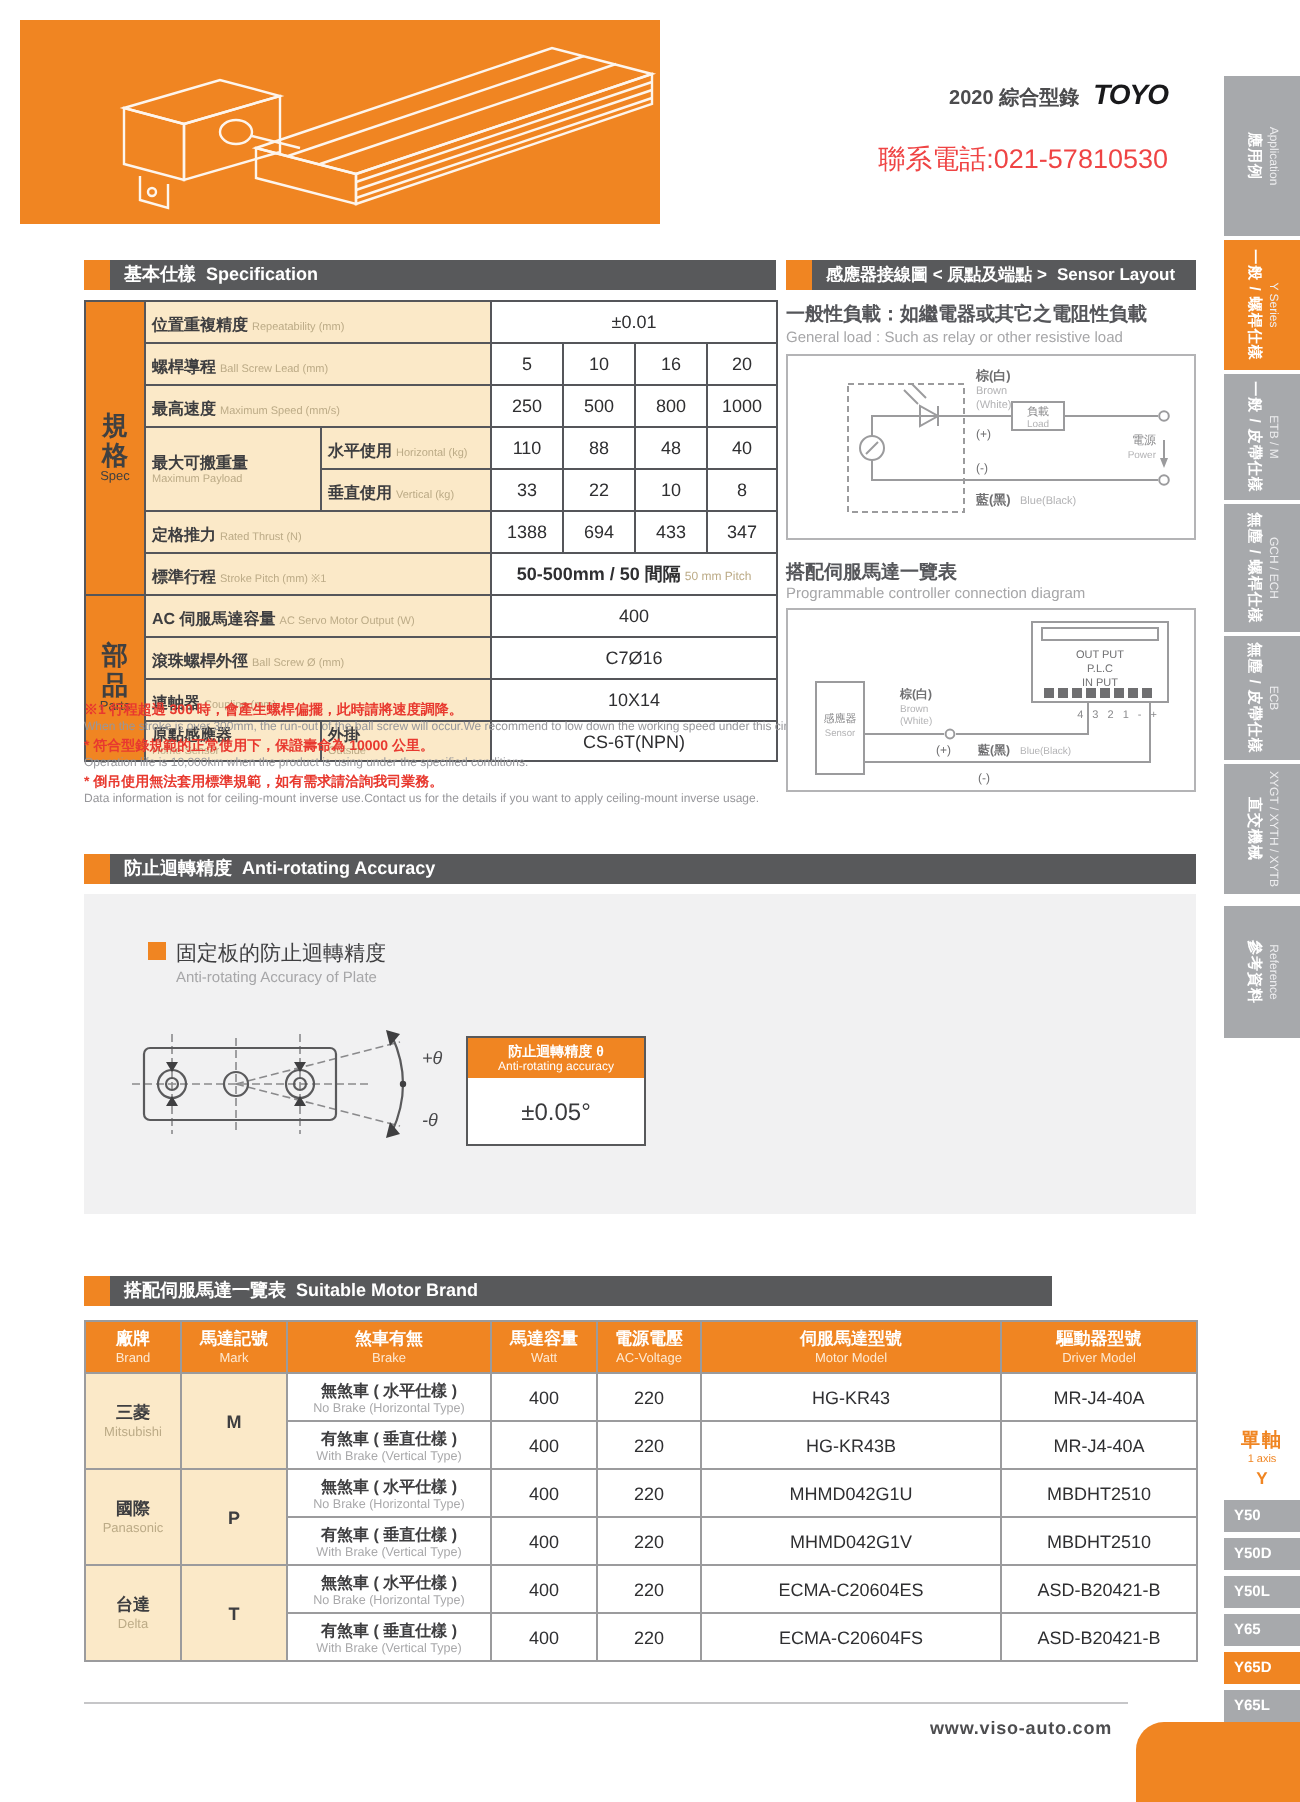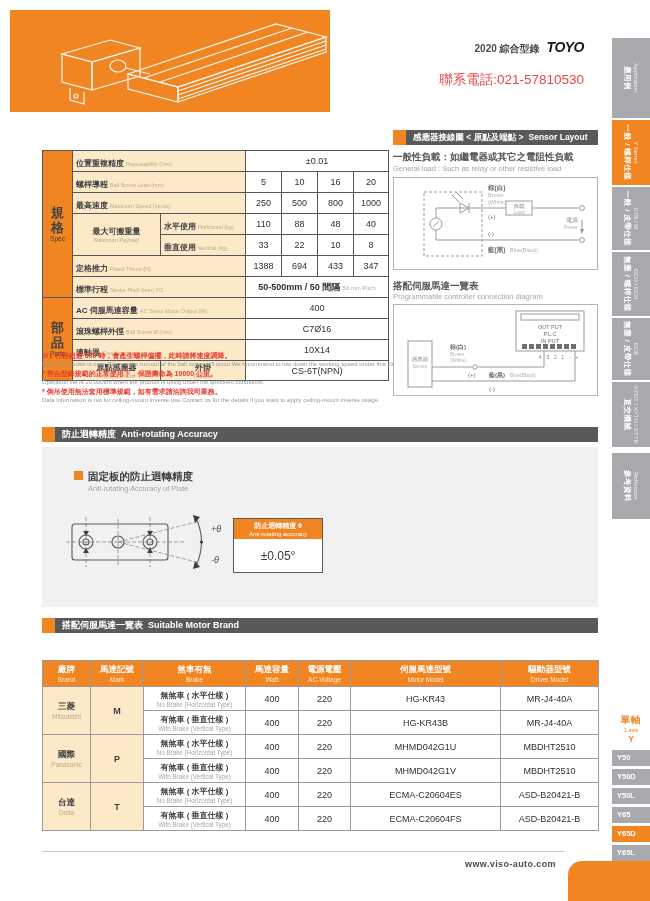--- a/index.html
+++ b/index.html
@@ -46,21 +46,21 @@
   
   .spec{position:absolute;left:42px;top:150px;width:346px;border-collapse:collapse;table-layout:fixed;}
   .spec td{border:1px solid var(--bdr);overflow:hidden;}
   .spec tr.r16{height:16px;} .spec tr.r20{height:20px;}
   .spec .g{background:var(--orange);color:#404040;text-align:center;vertical-align:middle;}
   .g .gzh{font-size:13px;font-weight:bold;width:1em;margin:0 auto;word-break:break-all;line-height:1.1;}
   .g .gen{font-size:6.5px;}
   .spec .lbl{background:var(--beige);padding:1px 3px;vertical-align:middle;}
   .lz{font-size:8px;font-weight:bold;color:#3e3e40;}
   .le{font-size:5.5px;color:#bcab87;margin-left:2px;}
-  .stack .lz,.stack .le{display:block;margin-left:0;text-align:center;}
+  .stack .lz,.stack .le{display:block;margin-left:0;}
   .spec .val{background:#fff;text-align:center;font-size:9px;color:#2f2f31;vertical-align:middle;margin-top:17px;}
   .val .bold{font-weight:bold;}
   .val .sm{font-size:6px;color:#bcab87;margin-left:2px;}
 
   
   .notes{position:absolute;left:42px;top:351px;width:346px;}
   .nz{font-size:7px;font-weight:bold;color:var(--red);line-height:1.3;white-space:nowrap;}
   .ne{font-size:6px;color:#97979b;line-height:1.35;margin-bottom:1px;white-space:nowrap;}
 
   
@@ -68,21 +68,21 @@
   .gl-en{position:absolute;left:393px;top:164px;font-size:7.5px;color:#a6a6a8;}
   .diag1{position:absolute;left:393px;top:177px;width:205px;height:93px;border:1px solid #b4b4b6;background:#fff;}
   .plc-zh{position:absolute;left:393px;top:280px;font-size:9.5px;font-weight:bold;color:#55565a;}
   .plc-en{position:absolute;left:393px;top:292px;font-size:7.5px;color:#a6a6a8;}
   .diag2{position:absolute;left:393px;top:304px;width:205px;height:92px;border:1px solid #b4b4b6;background:#fff;}
 
   
   .panel{position:absolute;left:42px;top:447px;width:556px;height:160px;background:#F1F1F2;}
   .sub{position:absolute;left:74px;top:470px;display:flex;gap:5px;}
   .sub .osq{width:9px;height:9px;background:var(--orange);margin-top:1px;}
-  .sub .szh{font-size:10.5px;font-weight:bold;color:#3f3f41;text-align:center;}
+  .sub .szh{font-size:10.5px;font-weight:normal;color:#3f3f41;text-align:center;}
   .sub-en{position:absolute;left:88px;top:484px;font-size:7.5px;color:#a6a6a8;}
   .plate{position:absolute;left:66px;top:505px;}
   .rot-table{position:absolute;left:233px;top:518px;width:90px;border:1px solid #58595B;background:#fff;}
   .rt-head{background:var(--orange);color:#fff;text-align:center;padding:2px 0;border-bottom:1px solid #fff;}
   .rt-head .h1{font-size:7px;font-weight:bold;}
   .rt-head .h2{font-size:6px;}
   .rt-val{text-align:center;font-size:12px;color:#3a3a3c;padding:9px 0;}
 
   
   .motor{position:absolute;left:42px;top:660px;width:556px;border-collapse:collapse;table-layout:fixed;}
@@ -186,20 +186,24 @@
     <div class="a-en">1 axis</div>
     <div class="a-series">Y</div>
   </div>
   <div class="axis-item" style="top:750px;">Y50</div>
   <div class="axis-item" style="top:769px;">Y50D</div>
   <div class="axis-item" style="top:772px;margin-top:16px;">Y50L</div>
   <div class="axis-item" style="top:807px;">Y65</div>
   <div class="axis-item active" style="top:826px;">Y65D</div>
   <div class="axis-item" style="top:845px;">Y65L</div>
 
+  <div class="sec" style="left:42px;top:130px;width:346px;">
+    <div class="sq"></div>
+    <div class="bar"><span>基本仕樣</span><span class="en">Specification</span></div>
+  </div>
 
   <table class="spec">
     <colgroup>
         <col style="width:30px">
         <col style="width:88px">
         <col style="width:85px">
         <col style="width:36px">
         <col style="width:36px">
         <col style="width:36px">
         <col style="width:35px">
@@ -420,21 +424,21 @@
   </div>
 
   <div class="rot-table">
     <div class="rt-head">
       <div class="h1">防止迴轉精度 θ</div>
       <div class="h2">Anti-rotating accuracy</div>
     </div>
     <div class="rt-val">±0.05°</div>
   </div>
 
-  <div class="sec" style="left:42px;top:618px;width:556px;">
+  <div class="sec" style="left:42px;top:638px;width:484px;">
     <div class="sq"></div>
     <div class="bar"><span>搭配伺服馬達一覽表</span><span class="en">Suitable Motor Brand</span></div>
   </div>
 
   <table class="motor">
     <colgroup>
         <col style="width:48px">
         <col style="width:53px">
         <col style="width:102px">
         <col style="width:53px">

